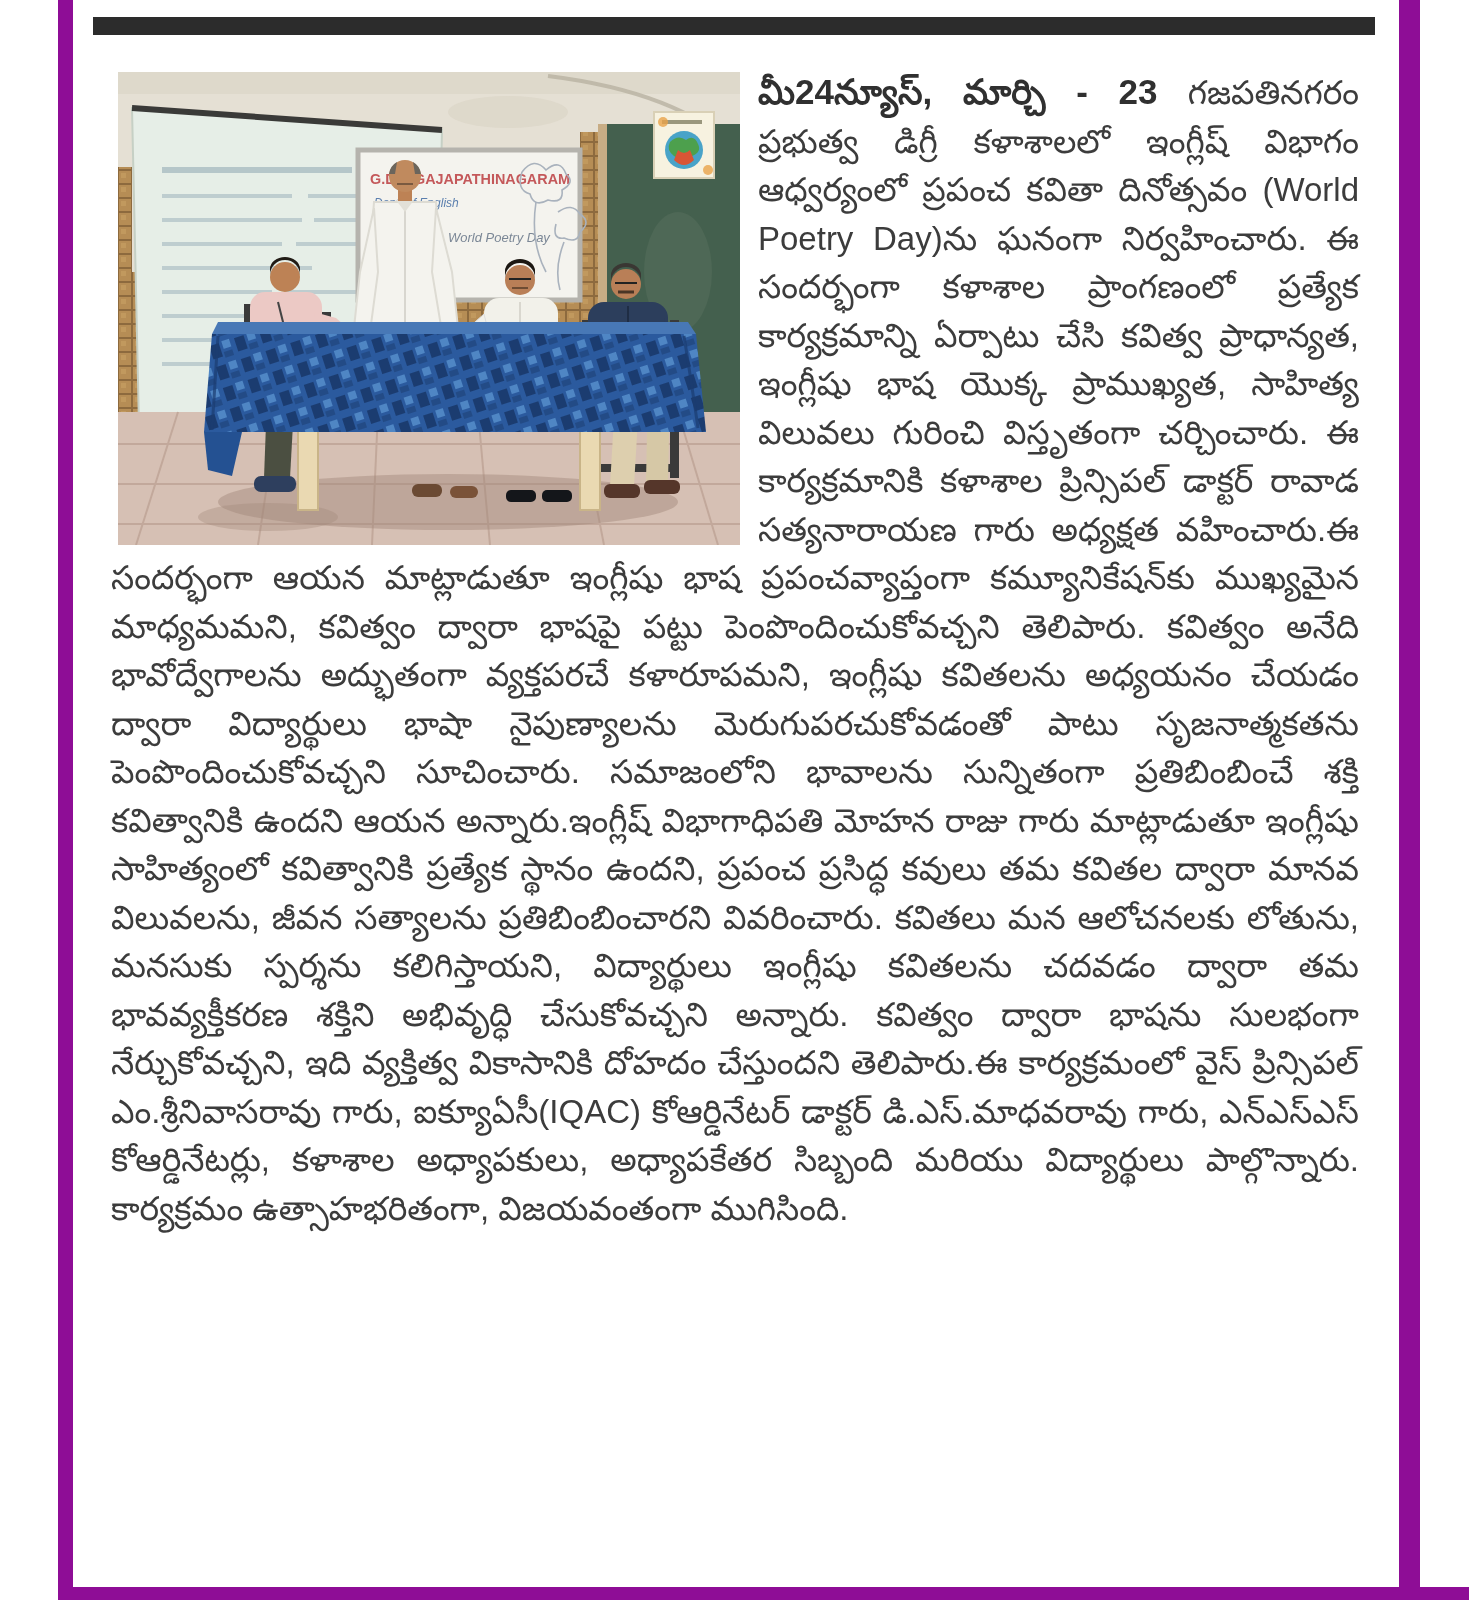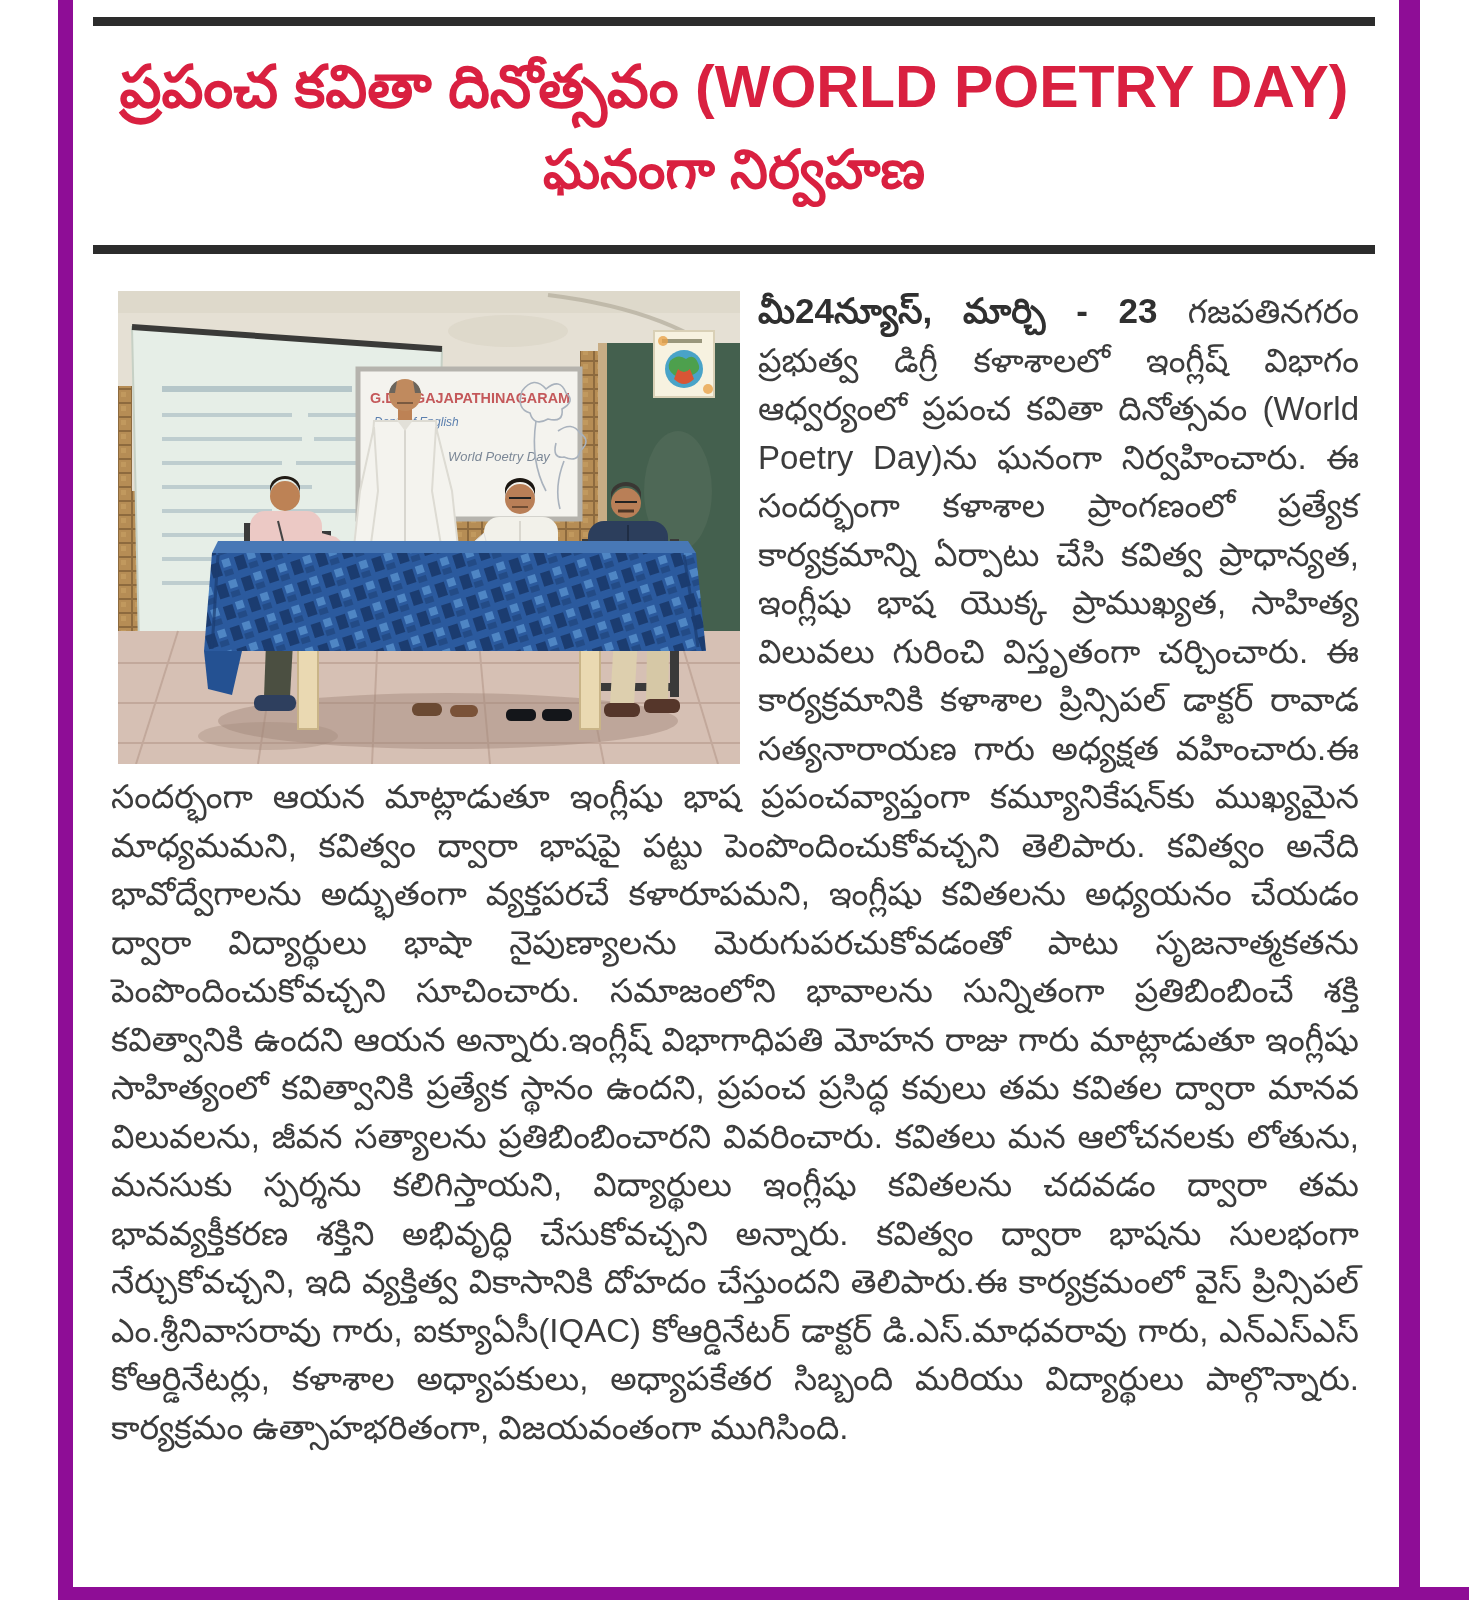--- a/index.html
+++ b/index.html
@@ -66,24 +66,20 @@
 <body>
 
 <div class="frame-bar bar-left"></div>
 <div class="frame-bar bar-right"></div>
 <div class="frame-bar bar-bottom"></div>
 
 <div class="content">
 
   <div class="rule rule-top"></div>
 
-  <div class="headline-wrap">
-    <div class="hl1">ప్రపంచ కవితా దినోత్సవం (WORLD POETRY DAY)</div>
-    <div class="hl2">ఘనంగా నిర్వహణ</div>
-  </div>
 
   <div class="rule"></div>
 
   <div class="article-wrap">
 
     <div class="photo-box">
       <svg viewBox="0 0 622 473" xmlns="http://www.w3.org/2000/svg">
         <defs>
           <pattern id="tiles" width="14" height="14" patternUnits="userSpaceOnUse">
             <rect width="14" height="14" fill="#8d6a3e"></rect>

